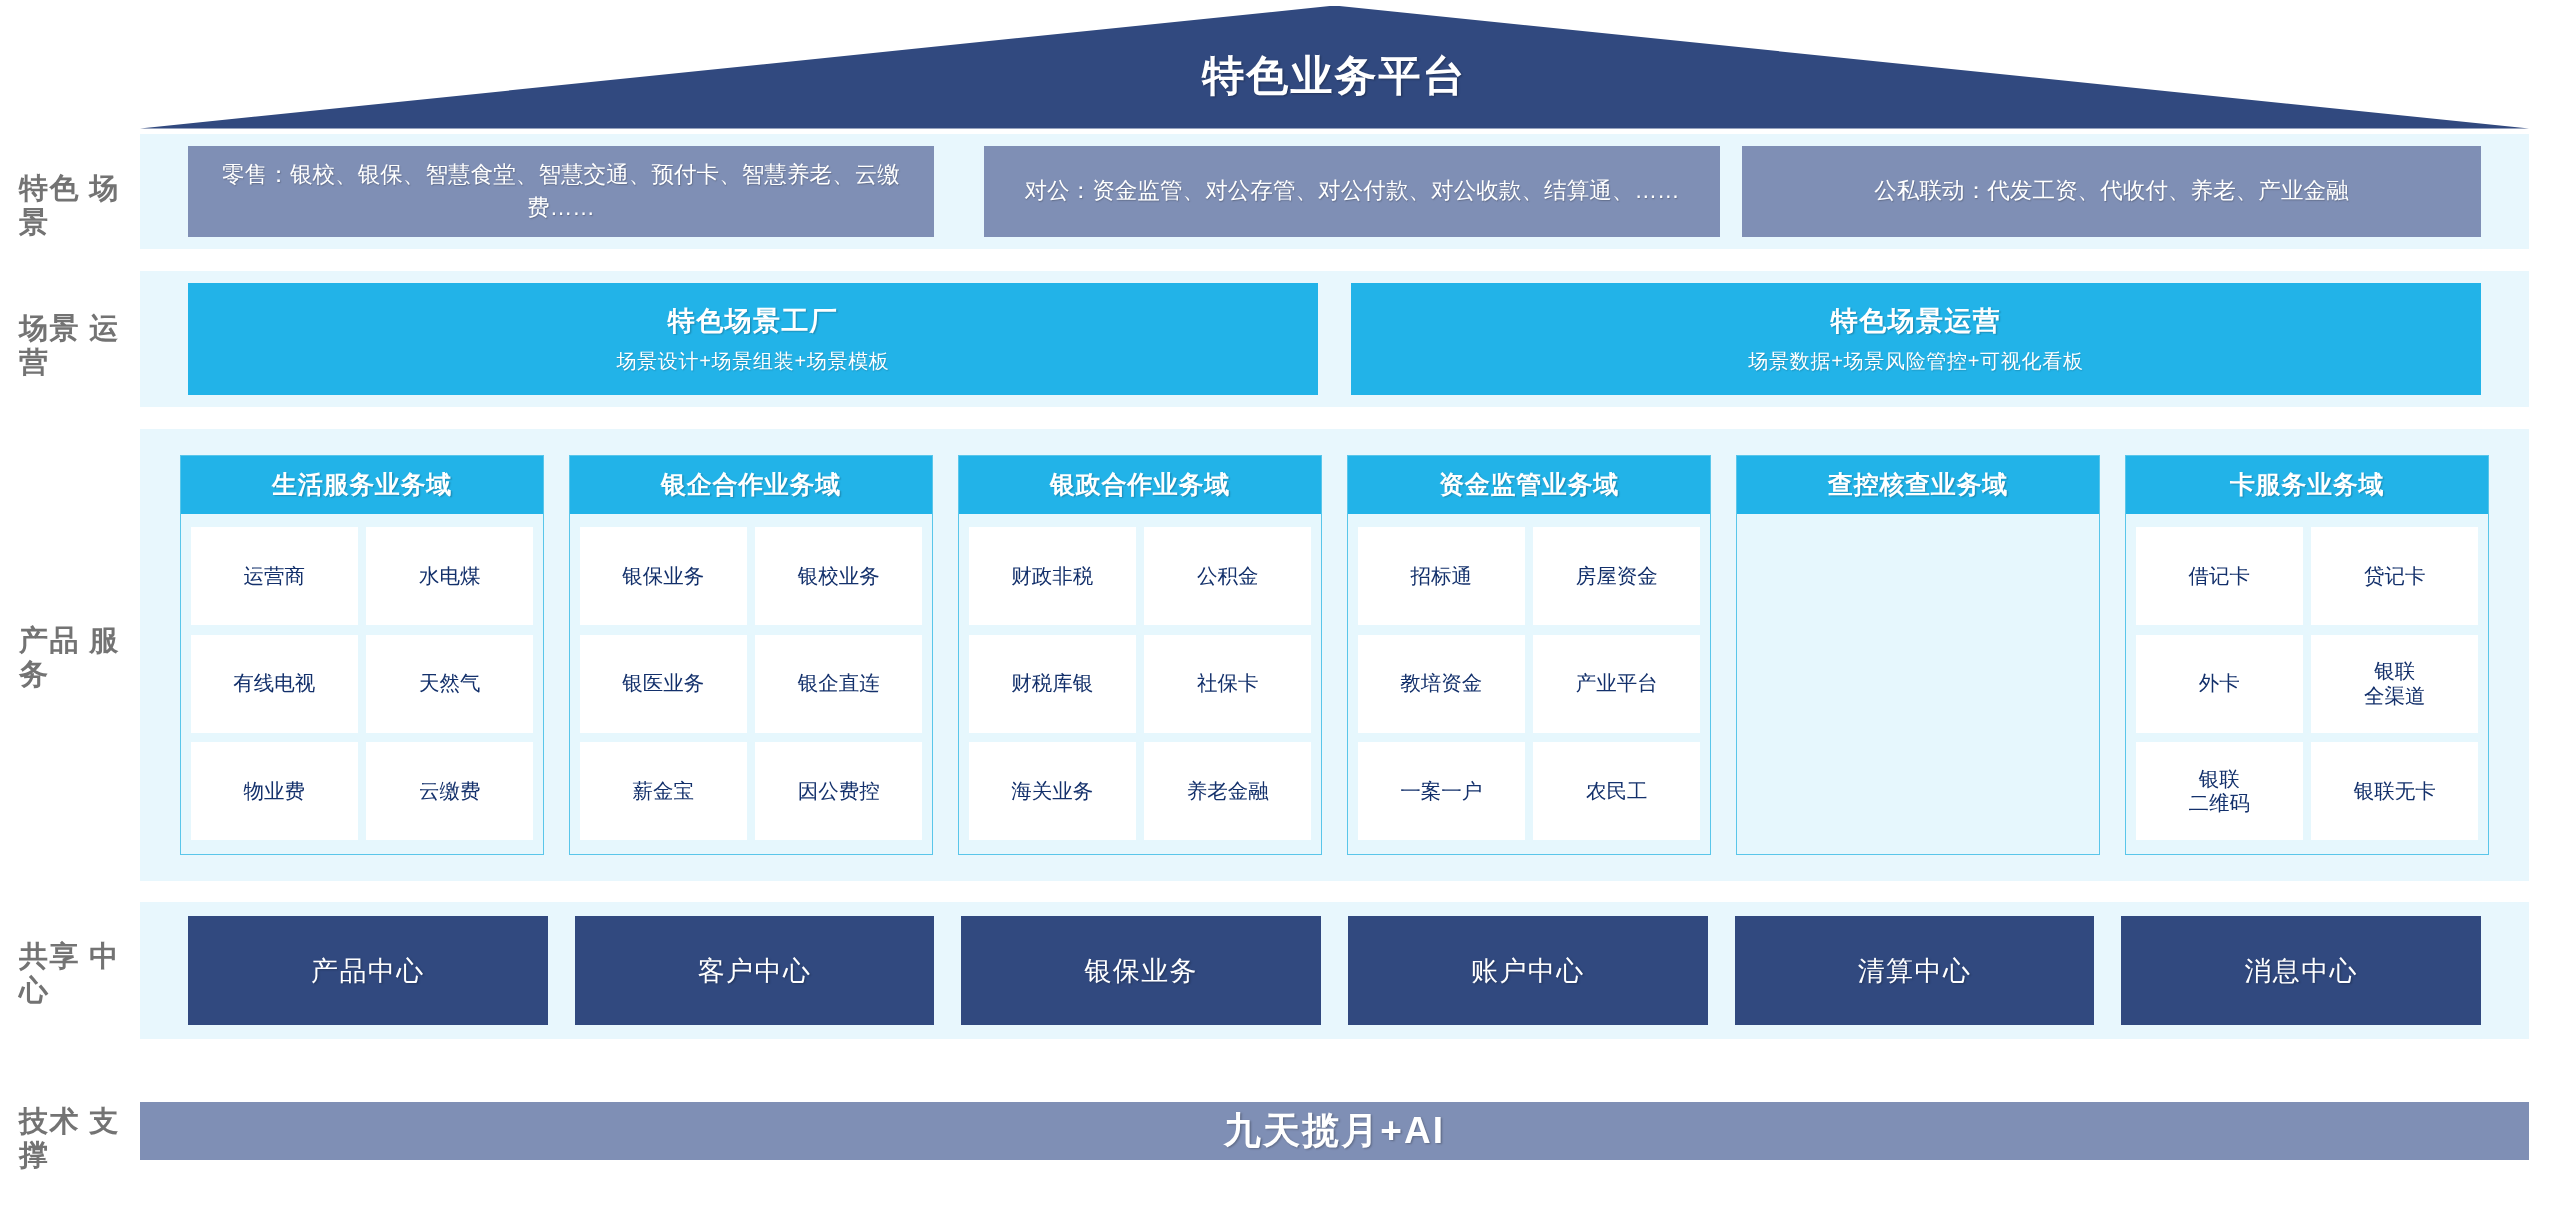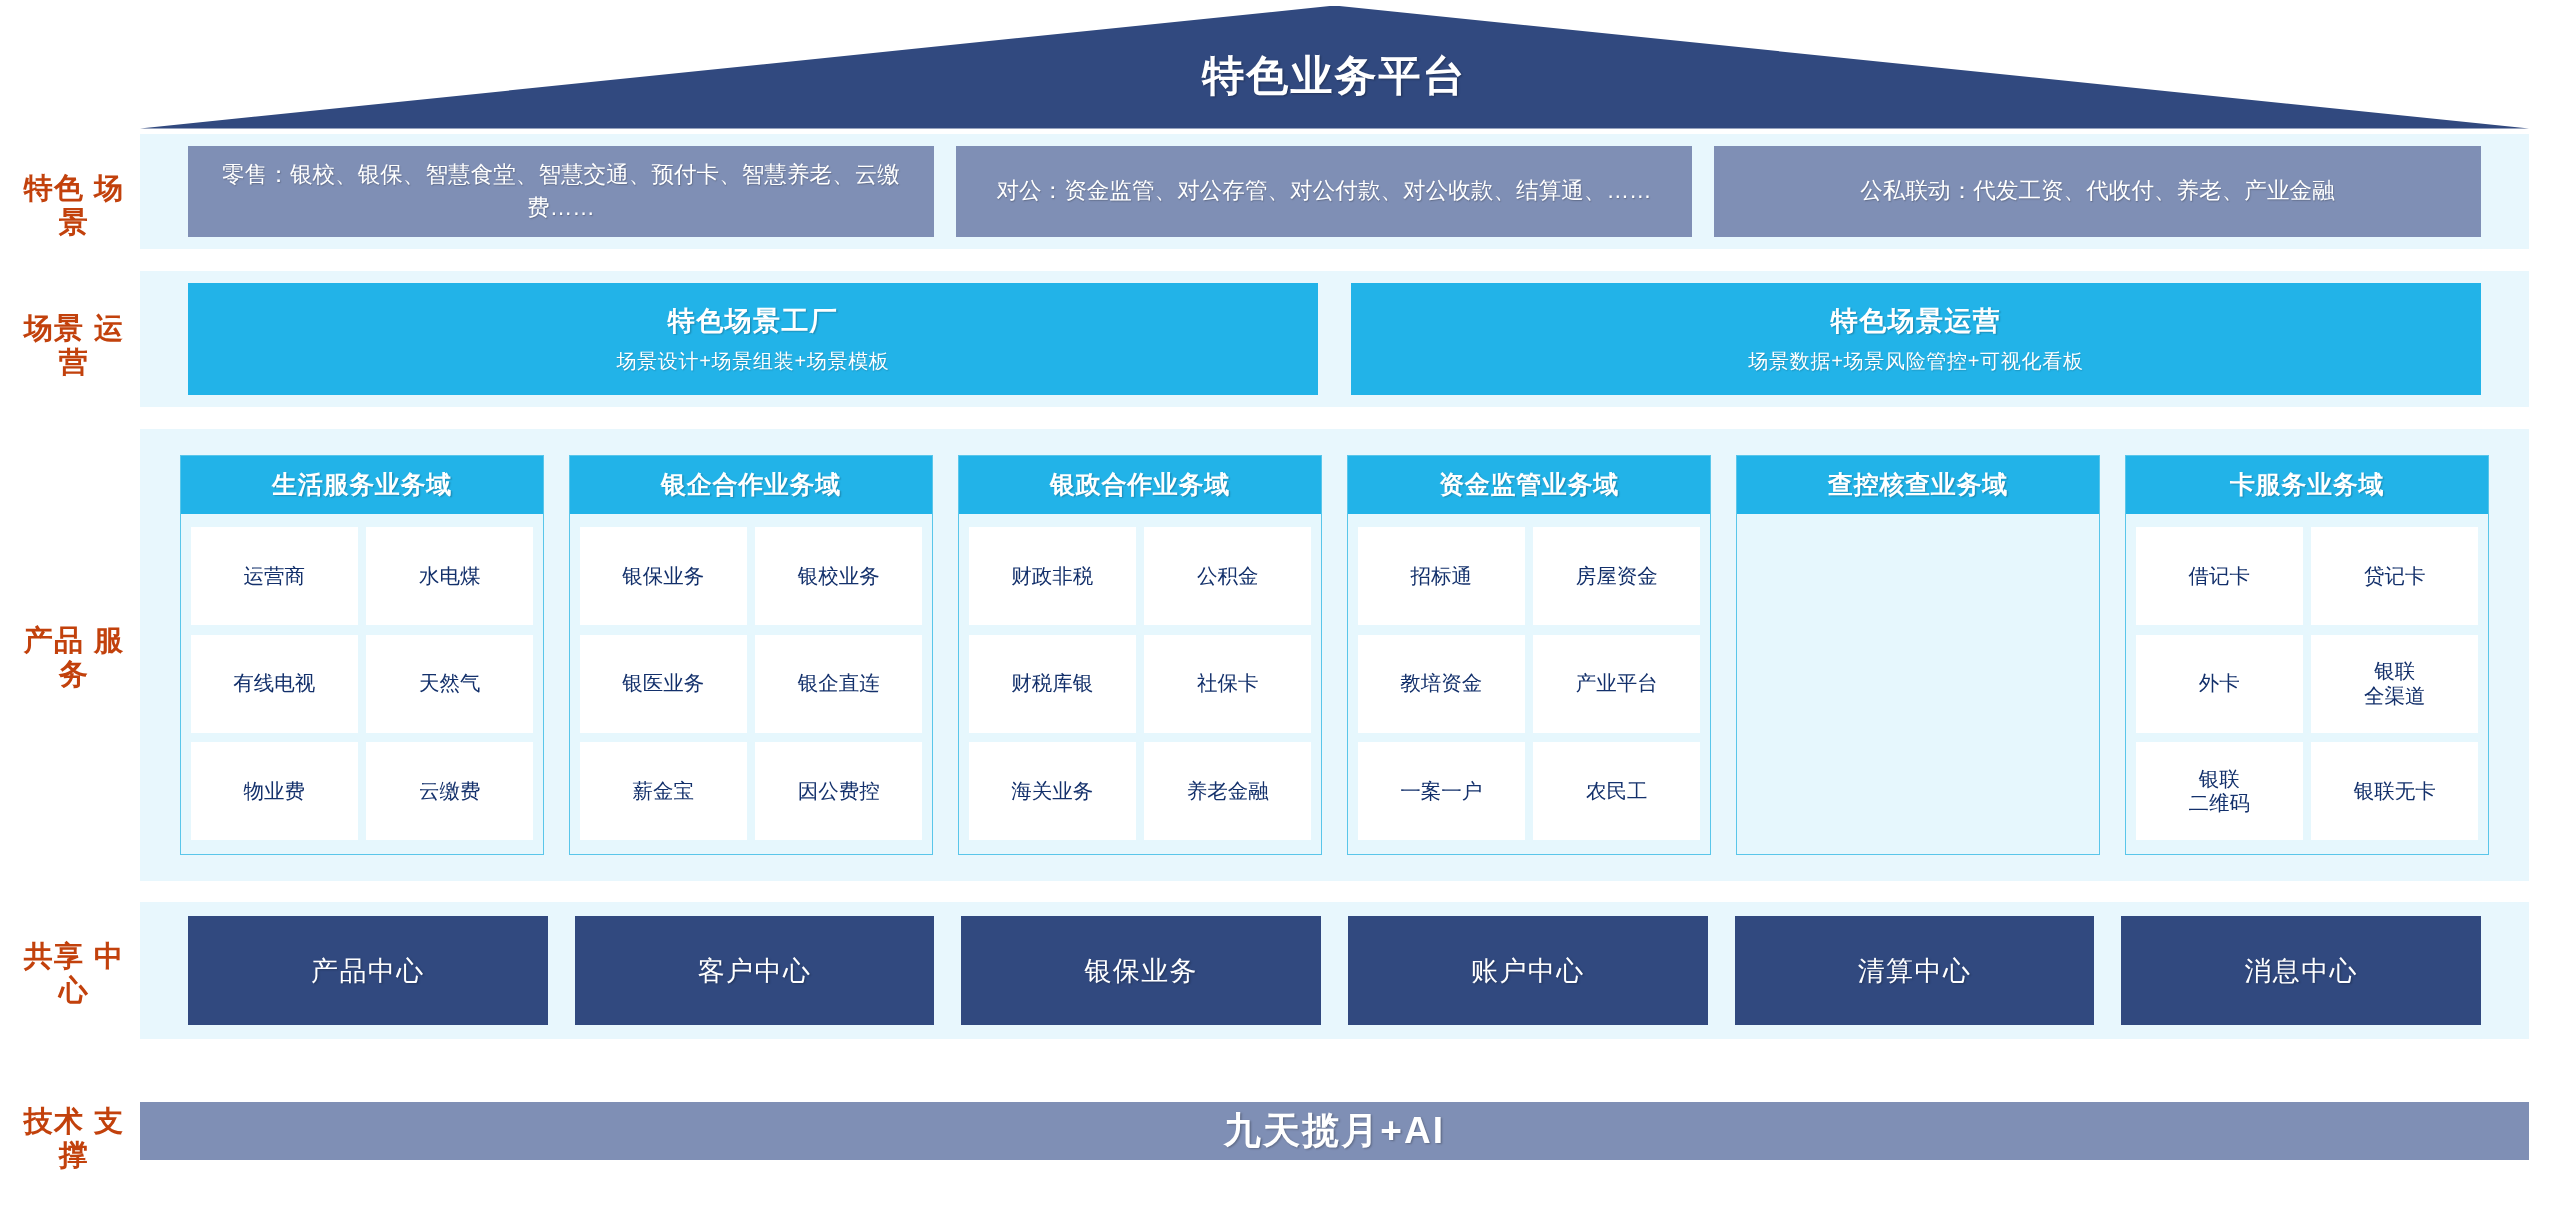--- a/index.html
+++ b/index.html
@@ -37,22 +37,22 @@
     font-weight: bold;
     letter-spacing: 2.1px;
     text-shadow: 1.4px 1.4px 2.1px rgba(0,0,0,.28);
   }
 
   
   .row-label {
     position: absolute;
     left: 19px;
     width: 110px;
-    text-align: center;
-    color: #c2410c;
+    text-align: left;
+    color: #737373;
     font-size: 29px;
     font-weight: bold;
     line-height: 1.18;
     letter-spacing: 1.4px;
   }
 
   
   .band {
     position: absolute;
     left: 140px;
@@ -76,21 +76,21 @@
     line-height: 1.45;
     display: flex;
     align-items: center;
     justify-content: center;
     text-align: center;
     padding: 5.5px 18px;
     text-shadow: 0.7px 0.7px 1.4px rgba(0,0,0,.25);
     white-space: pre-line;
   }
   .scene-box.s1 { flex: 0 0 746px; }
-  .scene-box.s2 { flex: 0 0 736px; }
+  .scene-box.s2 { flex: 0 0 736px; margin-left: 28px; }
   .scene-box.s3 { flex: 1 1 auto; }
 
   
   #band-ops { top: 271px; height: 136px; }
   .ops-row {
     position: absolute;
     left: 48px; right: 48px; top: 12.3px; bottom: 12.3px;
     display: flex;
     gap: 33px;
   }

